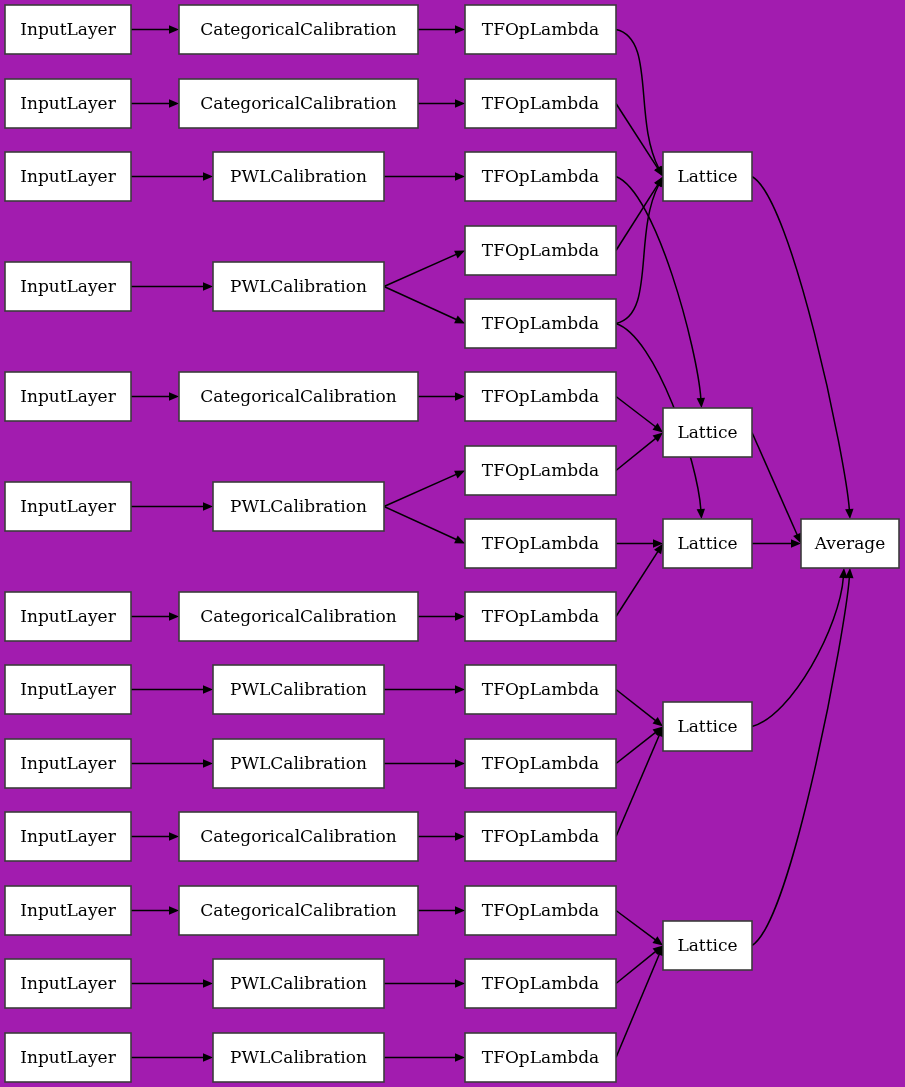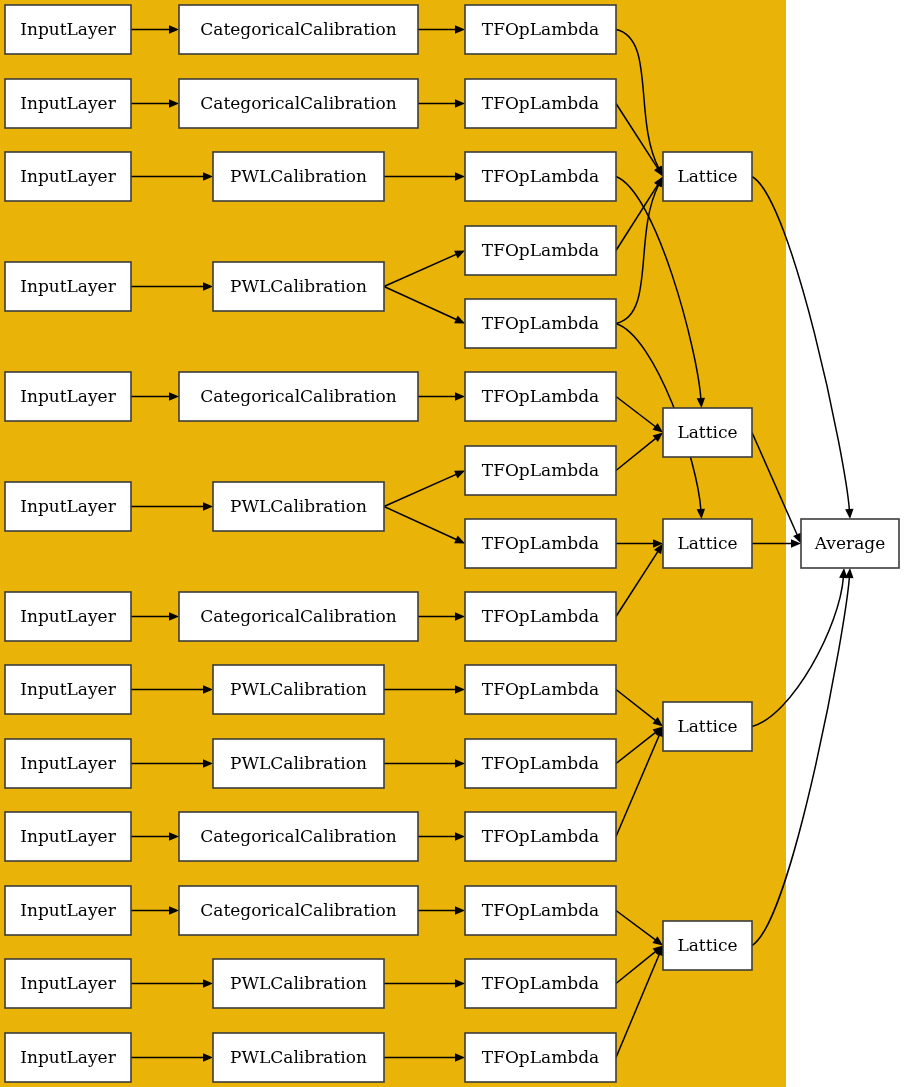--- a/index.html
+++ b/index.html
@@ -1,16 +1,16 @@
 <!DOCTYPE html>
 <html><head>
 <meta charset="utf-8">
 <style>
   html,body{margin:0;padding:0;background:#ffffff;}
-  #canvas{position:relative;width:786px;height:1087px;background:#eab308;
+  #canvas{position:relative;width:905px;height:1087px;background:#a21caf;
           font-family:"DejaVu Serif","Liberation Serif",serif;}
   svg{position:absolute;left:0;top:0;width:905px;height:1087px;overflow:visible;}
   .nodebox{fill:#ffffff;stroke:#3c3c3c;stroke-width:1.6;}
   .nodelabel{font-family:"DejaVu Serif","Liberation Serif",serif;
              font-size:17px;fill:#000000;text-anchor:middle;dominant-baseline:middle;}
   .edge{fill:none;stroke:#000000;stroke-width:1.5;}
   .ahead{fill:#000000;stroke:none;}
 </style>
 </head>
 <body>

